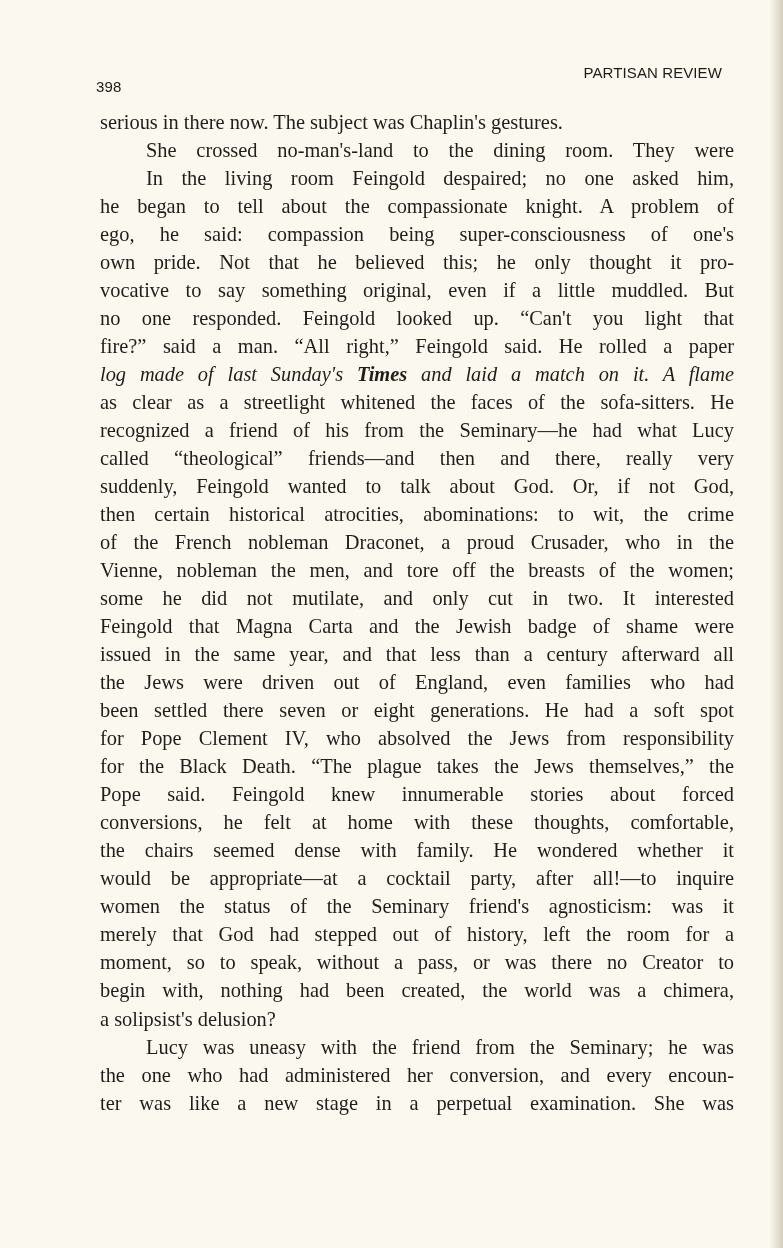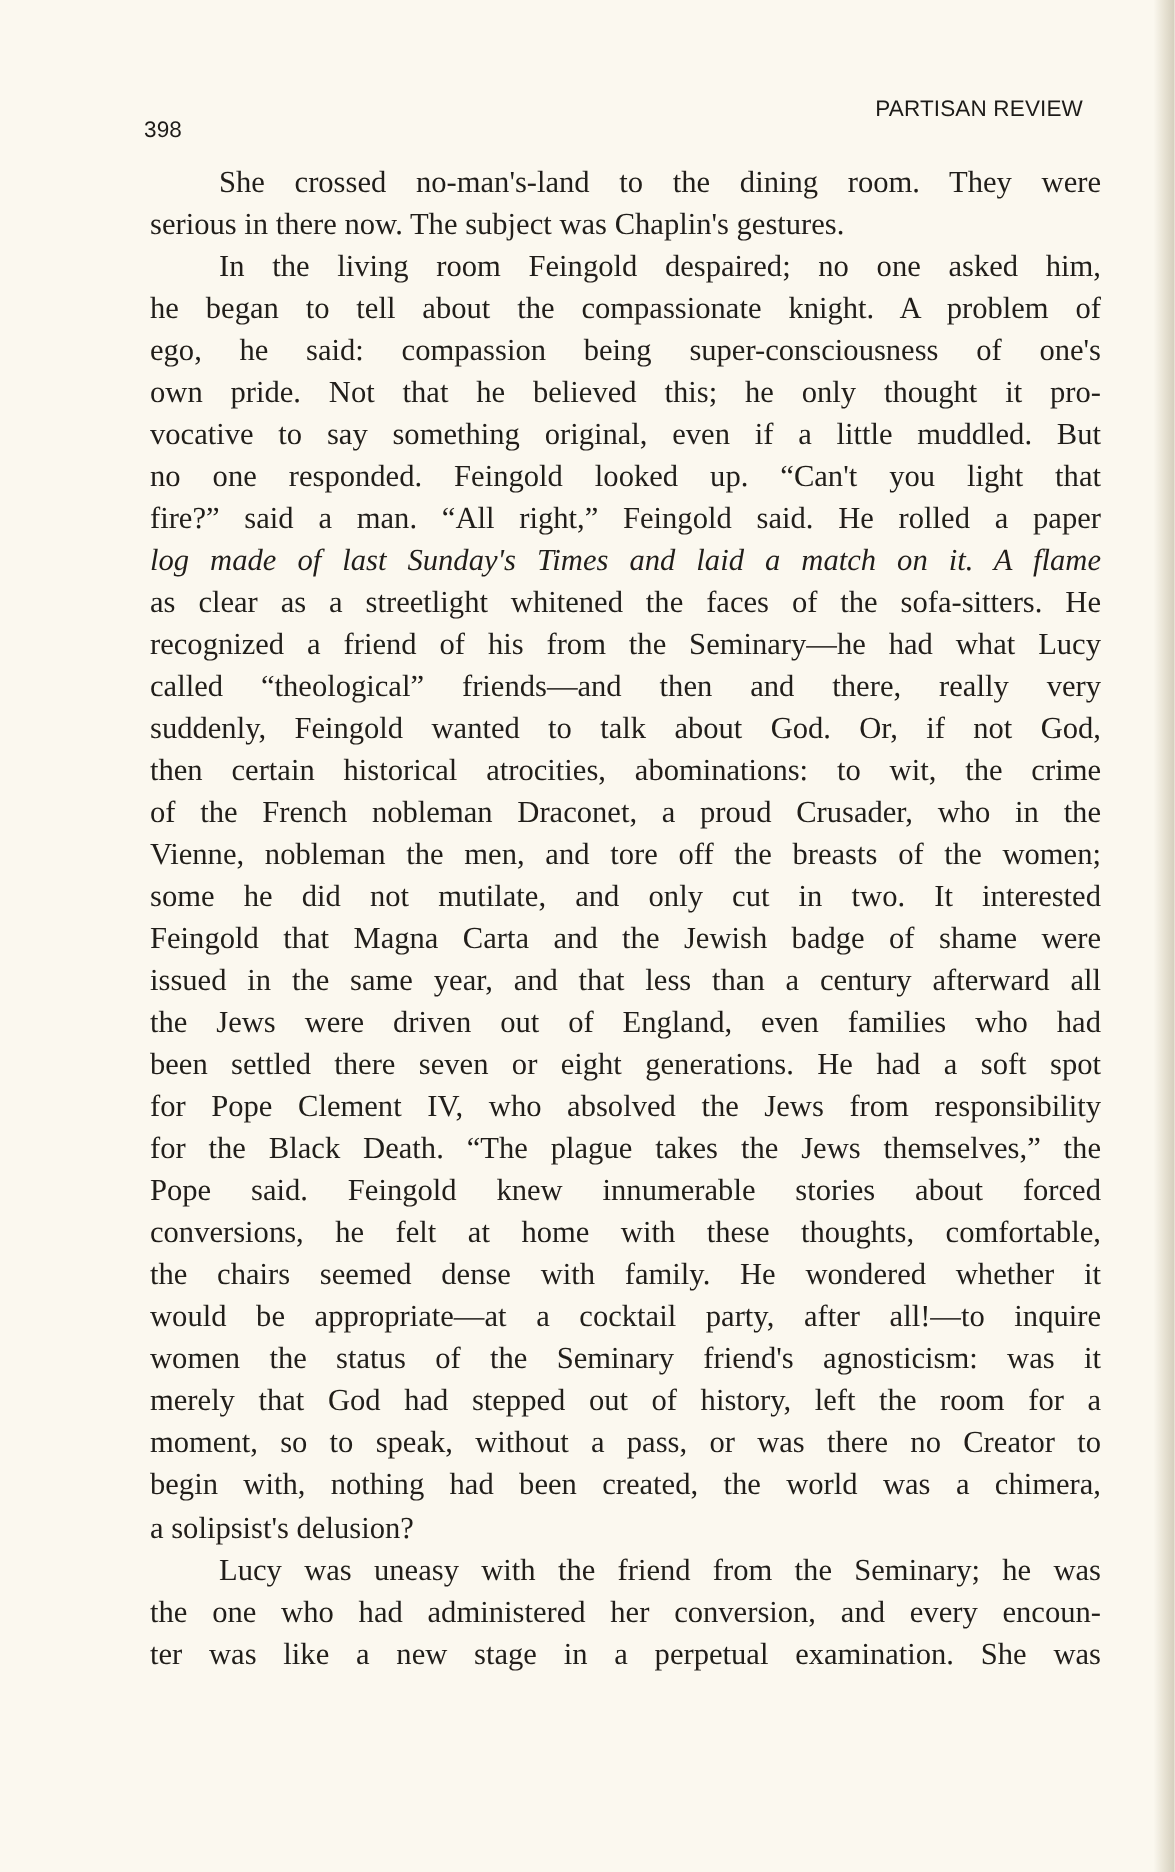--- a/index.html
+++ b/index.html
@@ -60,37 +60,37 @@
       white-space: nowrap;
       overflow: visible;
     }
     .line.last {
       text-align-last: left;
     }
     .line.indent {
       padding-left: 46px;
     }
     .line .seg { white-space: pre; font-style: italic; }
-    .line i { font-style: italic; }
+    .line i { font-style: italic; font-weight: bold; }
   </style>
 </head>
 <body>
 
 <div class="page-shadow"></div>
 
 <div class="running-head">
   <span class="folio">398</span>
   <span class="journal-title">PARTISAN REVIEW</span>
 </div>
 
 <div class="body-text">
 
   <div>
+    <span class="line last">serious in there now. The subject was Chaplin's gestures.</span>
     <span class="line indent">She crossed no-man's-land to the dining room. They were</span>
-    <span class="line last">serious in there now. The subject was Chaplin's gestures.</span>
   </div>
 
   <div>
     <span class="line indent">In the living room Feingold despaired; no one asked him,</span>
     <span class="line">he began to tell about the compassionate knight. A problem of</span>
     <span class="line">ego, he said: compassion being super-consciousness of one's</span>
     <span class="line">own pride. Not that he believed this; he only thought it pro-</span>
     <span class="line">vocative to say something original, even if a little muddled. But</span>
     <span class="line">no one responded. Feingold looked up. “Can't you light that</span>
     <span class="line">fire?” said a man. “All right,” Feingold said. He rolled a paper</span>

